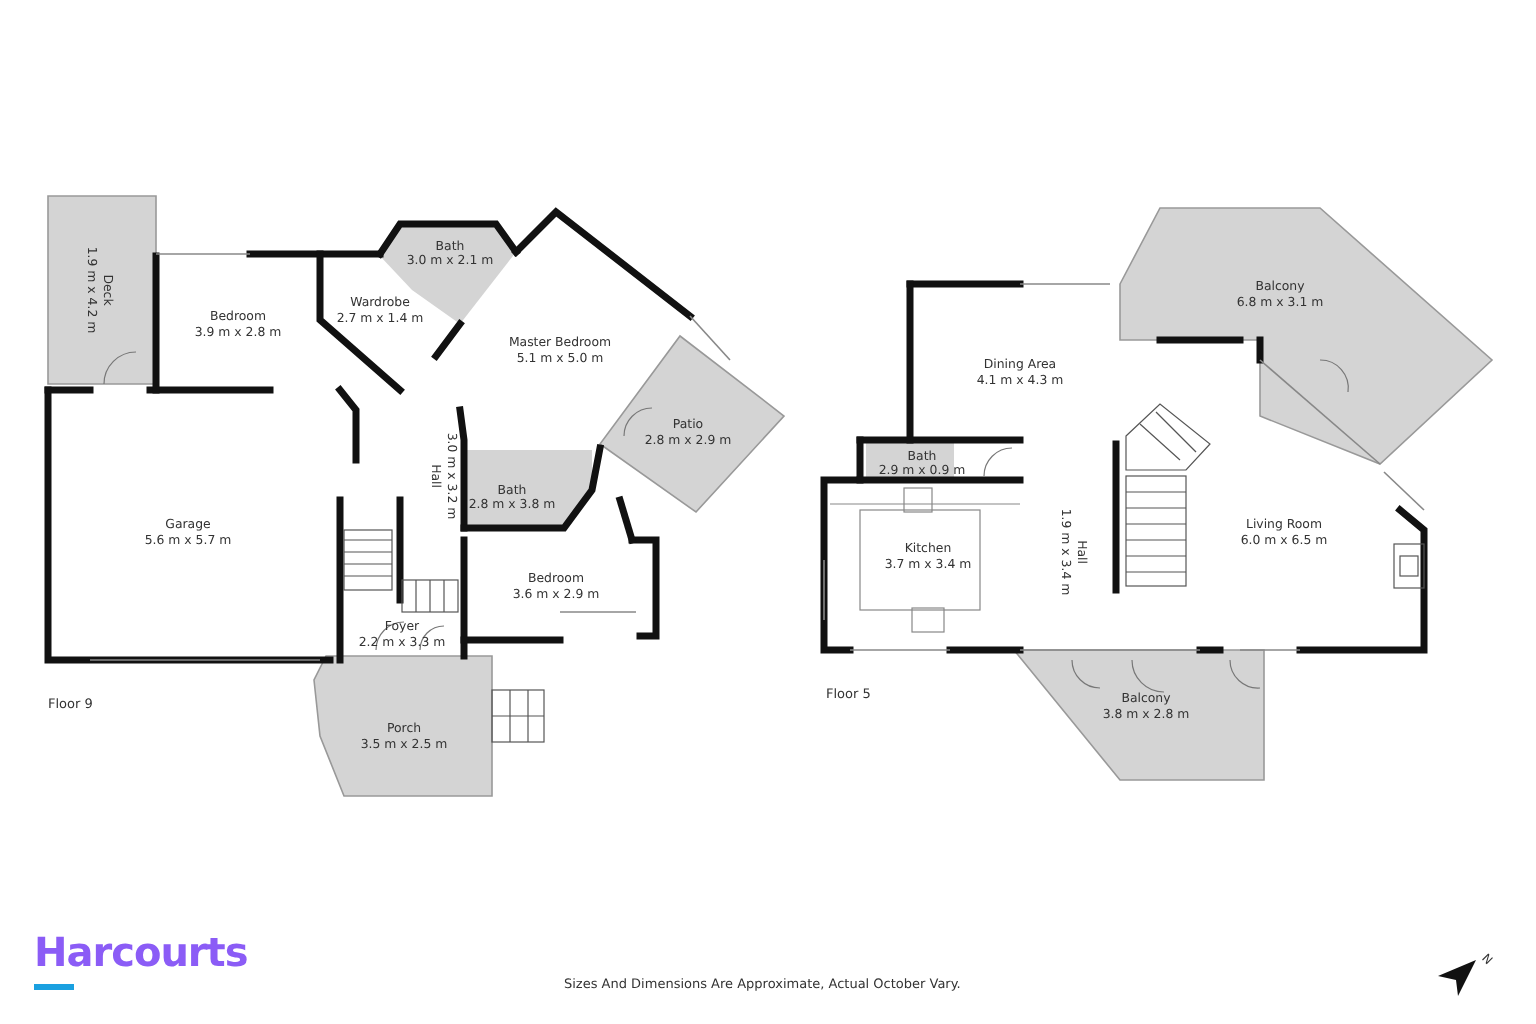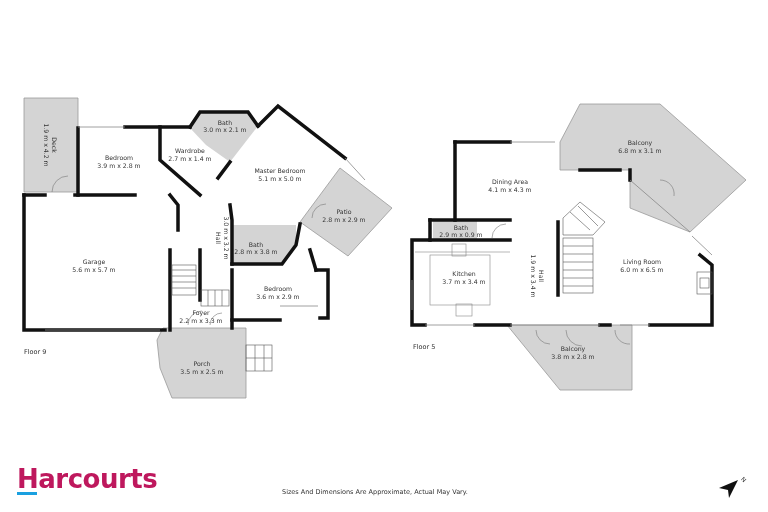--- a/index.html
+++ b/index.html
@@ -1,20 +1,20 @@
 <!DOCTYPE html>
 <html><head>
 <meta charset="utf-8">
 <style>
   html, body { margin:0; padding:0; background:#ffffff; }
   body { width:768px; height:512px; position:relative; overflow:hidden; font-family:"DejaVu Sans", sans-serif; }
   svg { position:absolute; left:0; top:0; }
   .lbl { font-size:6.2px; fill:#333; text-anchor:middle; font-family:"DejaVu Sans", sans-serif; }
   .floor-label { position:absolute; font-size:6.5px; color:#333; }
-  .logo { position:absolute; left:17px; top:464px; font-family:"DejaVu Sans", sans-serif; font-weight:bold; font-size:26px; color:#be185d; letter-spacing:-0.5px; }
+  .logo { position:absolute; left:17px; top:464px; font-family:"DejaVu Sans", sans-serif; font-weight:bold; font-size:20px; color:#8b5cf6; letter-spacing:-0.5px; }
   .logo-bar { position:absolute; left:17px; top:492px; width:20px; height:3px; background:#1aa0e0; }
   .disclaimer { position:absolute; left:282px; top:488px; font-size:6.5px; color:#333; }
   .north { position:absolute; left:716px; top:472px; }
 </style>
 </head>
 <body>
 
 <svg width="768" height="512" viewBox="0 0 768 512">
 
   <g>
@@ -171,18 +171,18 @@
     <text class="lbl" x="642" y="264"><tspan x="642">Living Room</tspan><tspan x="642" dy="8">6.0 m x 6.5 m</tspan></text>
     <text class="lbl" x="573" y="351"><tspan x="573">Balcony</tspan><tspan x="573" dy="8">3.8 m x 2.8 m</tspan></text>
   </g>
 </svg>
 
 <div class="floor-label" style="left:24px; top:348px;">Floor 9</div>
 <div class="floor-label" style="left:413px; top:343px;">Floor 5</div>
 
 <div class="logo">Harcourts</div>
 <div class="logo-bar"></div>
-<div class="disclaimer">Sizes And Dimensions Are Approximate, Actual May Vary.</div>
+<div class="disclaimer">Sizes And Dimensions Are Approximate, Actual October Vary.</div>
 
 <svg class="north" width="34" height="30" viewBox="0 0 34 30">
   <polygon points="3,16 22,8 13,26 12,18" fill="#111"></polygon>
   <text x="26" y="8" font-size="6" fill="#333" font-family="DejaVu Sans, sans-serif" transform="rotate(45 26 6)">N</text>
 </svg>
 
 </body></html>

